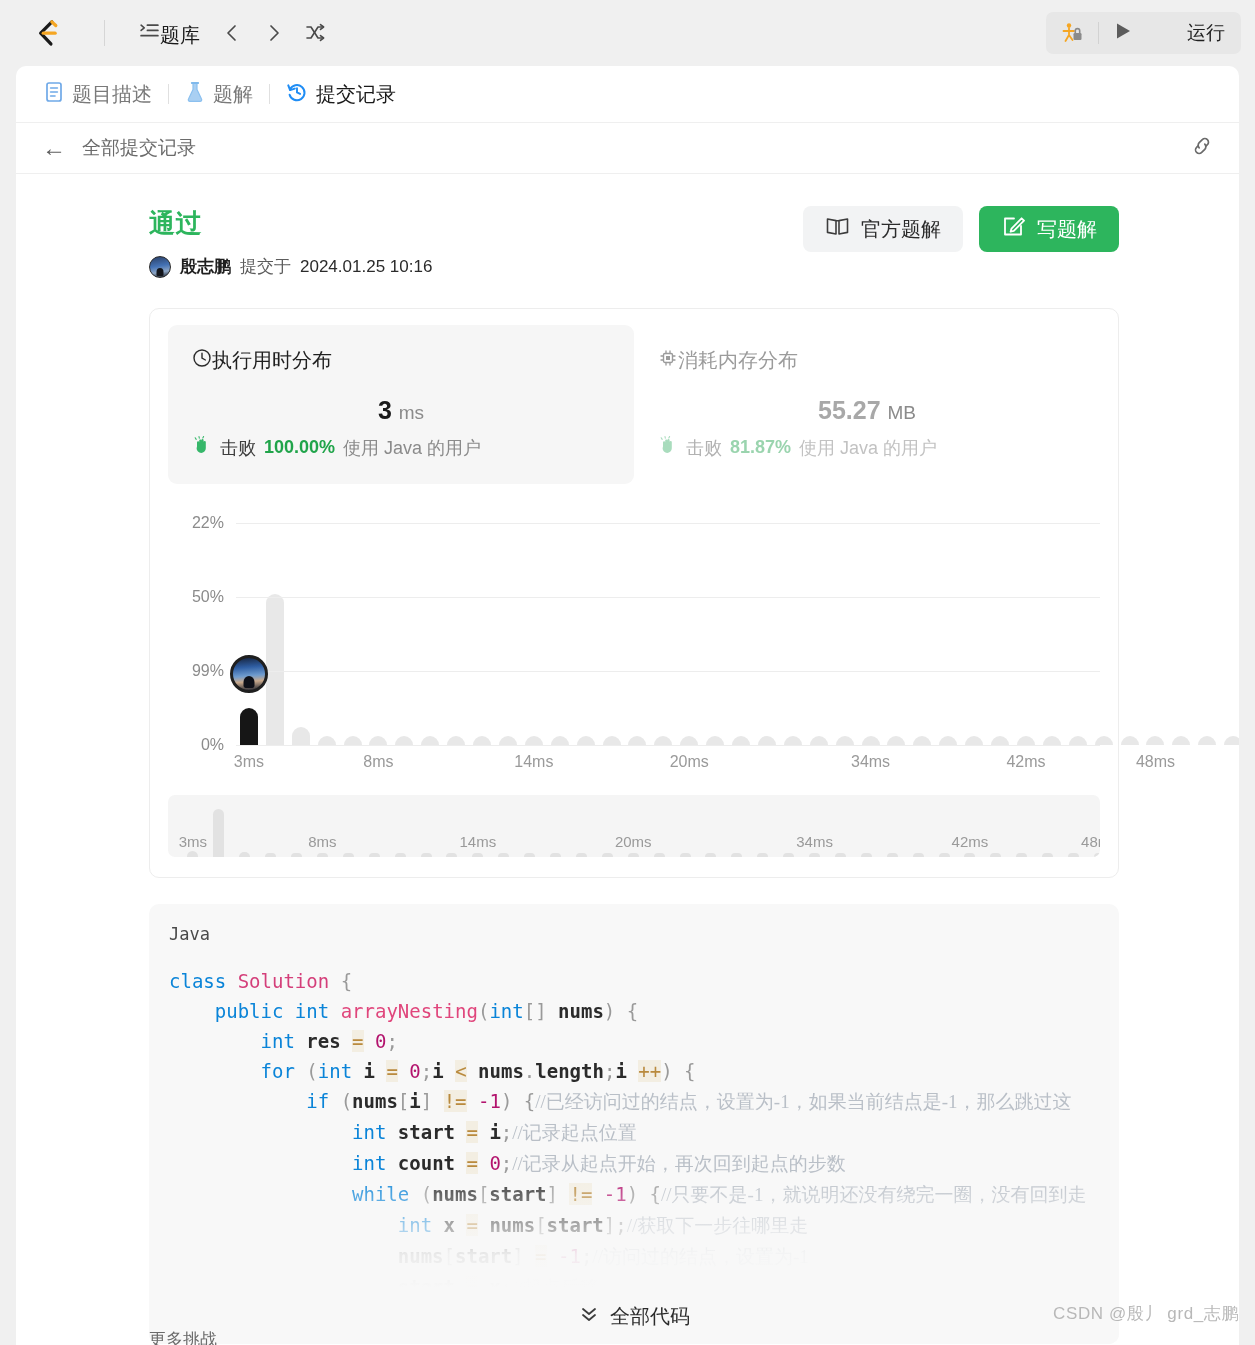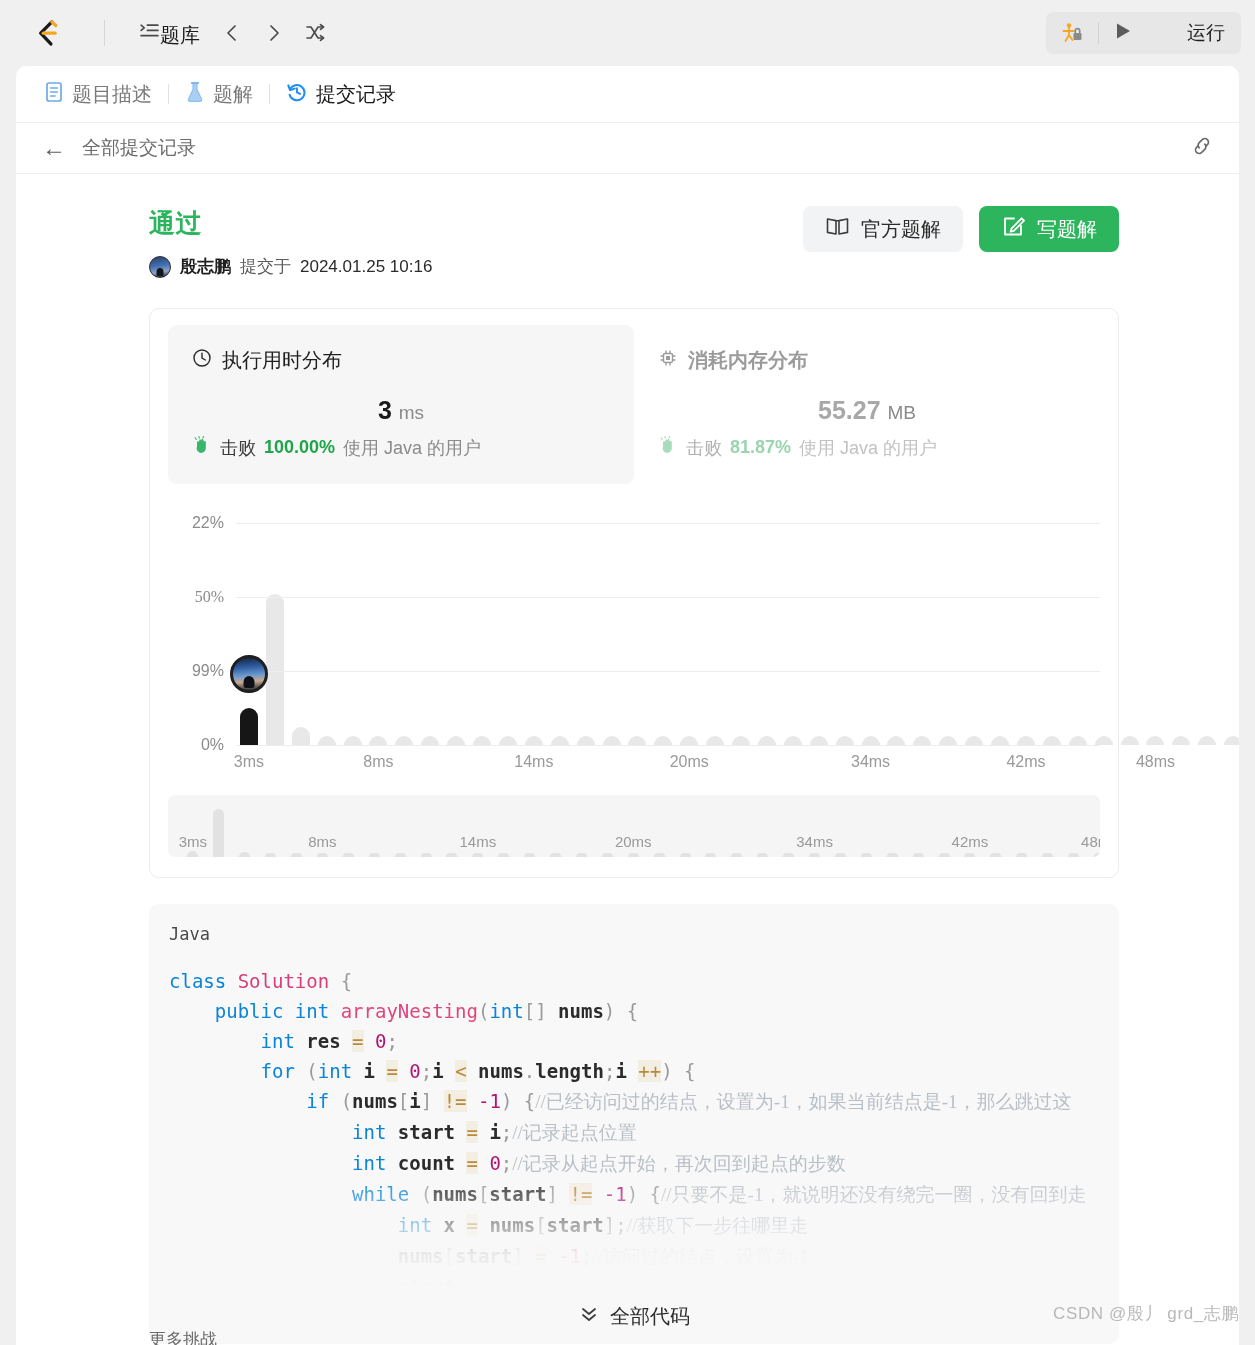--- a/index.html
+++ b/index.html
@@ -89,22 +89,22 @@
   }
 
   
   .panel {
     margin: 30px 120px 0 133px; background: #fff;
     border: 1px solid #ededed; border-radius: 10px; padding: 16px 18px 20px;
   }
   .stat-cards { display: flex; }
   .stat-card { width: 476px; border-radius: 9px; padding: 22px 24px 24px; }
   .stat-card.active { background: #f6f6f6; }
-  .stat-title { display: flex; align-items: center; gap: 10px; font-size: 20px; color: #1f1f1f; }
-  .stat-title.muted { color: #9b9b9b; font-weight: bold; }
+  .stat-title { display: flex; align-items: center; font-size: 20px; color: #1f1f1f; }
+  .stat-title.muted { color: #9b9b9b; }
   .stat-value { margin-top: 22px; font-size: 25px; font-weight: 700; color: #1a1a1a; text-align: center; }
   .stat-value.muted { color: #a8a8a8; }
   .stat-unit { font-size: 19px; font-weight: 400; color: #8b8b8b; }
   .stat-beat { margin-top: 10px; display: flex; align-items: center; gap: 8px; font-size: 18px; color: #3d3d3d; }
   .stat-beat.muted { color: #b2b2b2; }
   .beat-pct { color: #20a44a; font-weight: 600; }
   .beat-pct.muted { color: #9ad4ae; }
   .beat-gray { color: #8b8b8b; }
   .beat-gray.muted { color: #c2c2c2; }
 
@@ -386,21 +386,21 @@
             <span class="beat-pct muted">81.87%</span>
             <span class="beat-gray muted">使用 Java 的用户</span>
           </div>
         </div>
       </div>
 
       <div class="chart-area">
         <div class="ylabels" id="ylabels">
             <div class="ylab" style="top: 243px;">0%</div>
             <div class="ylab" style="top: 168.915px;">99%</div>
-            <div class="ylab" style="top: 94.8293px; font-family: Liberation Serif, serif;">50%</div>
+            <div class="ylab" style="top: 94.8293px;">50%</div>
             <div class="ylab" style="top: 20.7439px;">22%</div>
           </div>
         <div class="plot" id="plot">
           <div class="bars" id="bars">
               <div class="bar user" style="left: 3.95px; height: 37.0427px;"></div>
               <div class="bar" style="left: 29.85px; height: 151.134px;"></div>
               <div class="bar" style="left: 55.75px; height: 17.7805px;"></div>
               <div class="bar" style="left: 81.65px; height: 9px;"></div>
               <div class="bar" style="left: 107.55px; height: 9px;"></div>
               <div class="bar" style="left: 133.45px; height: 9px;"></div>

